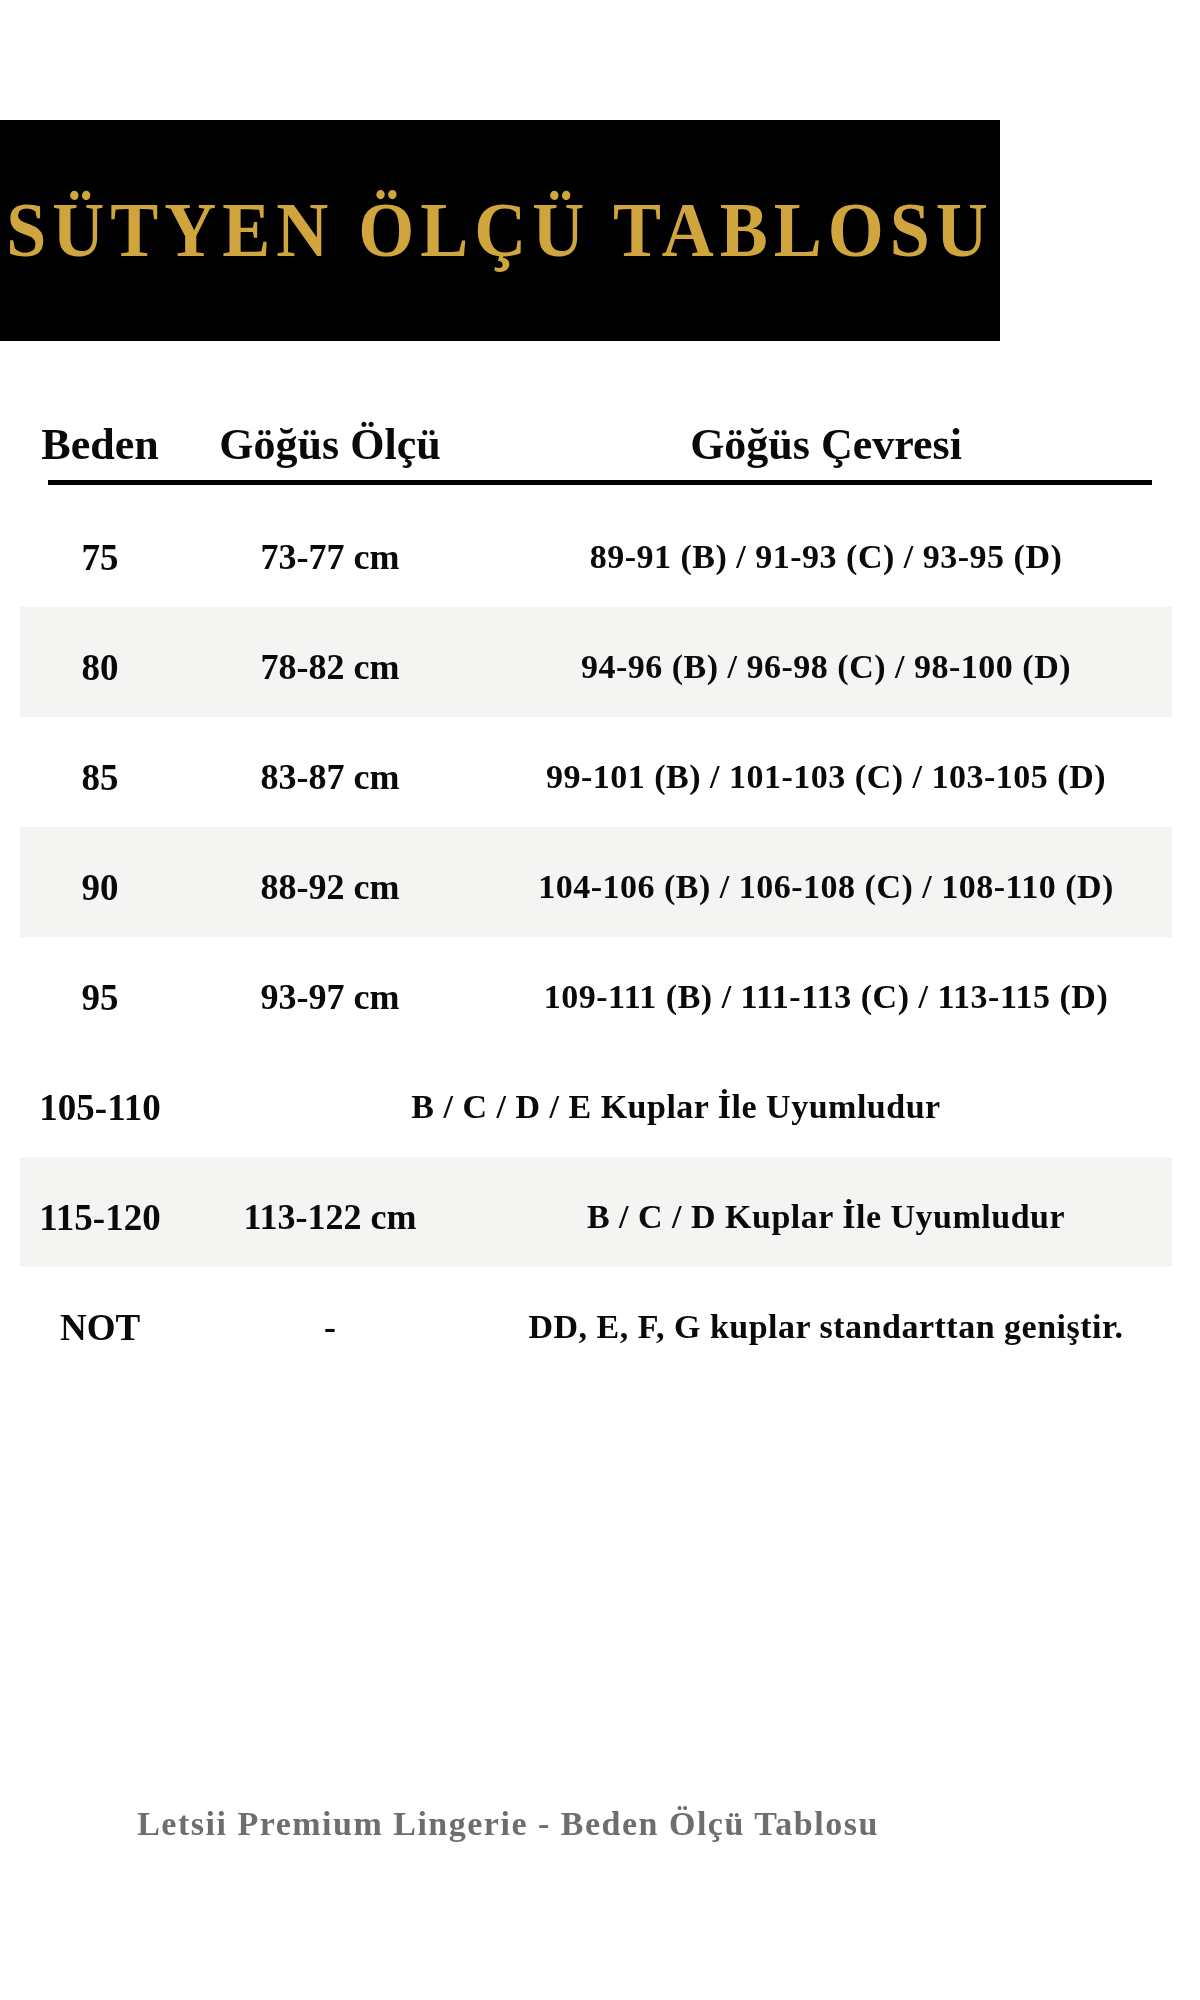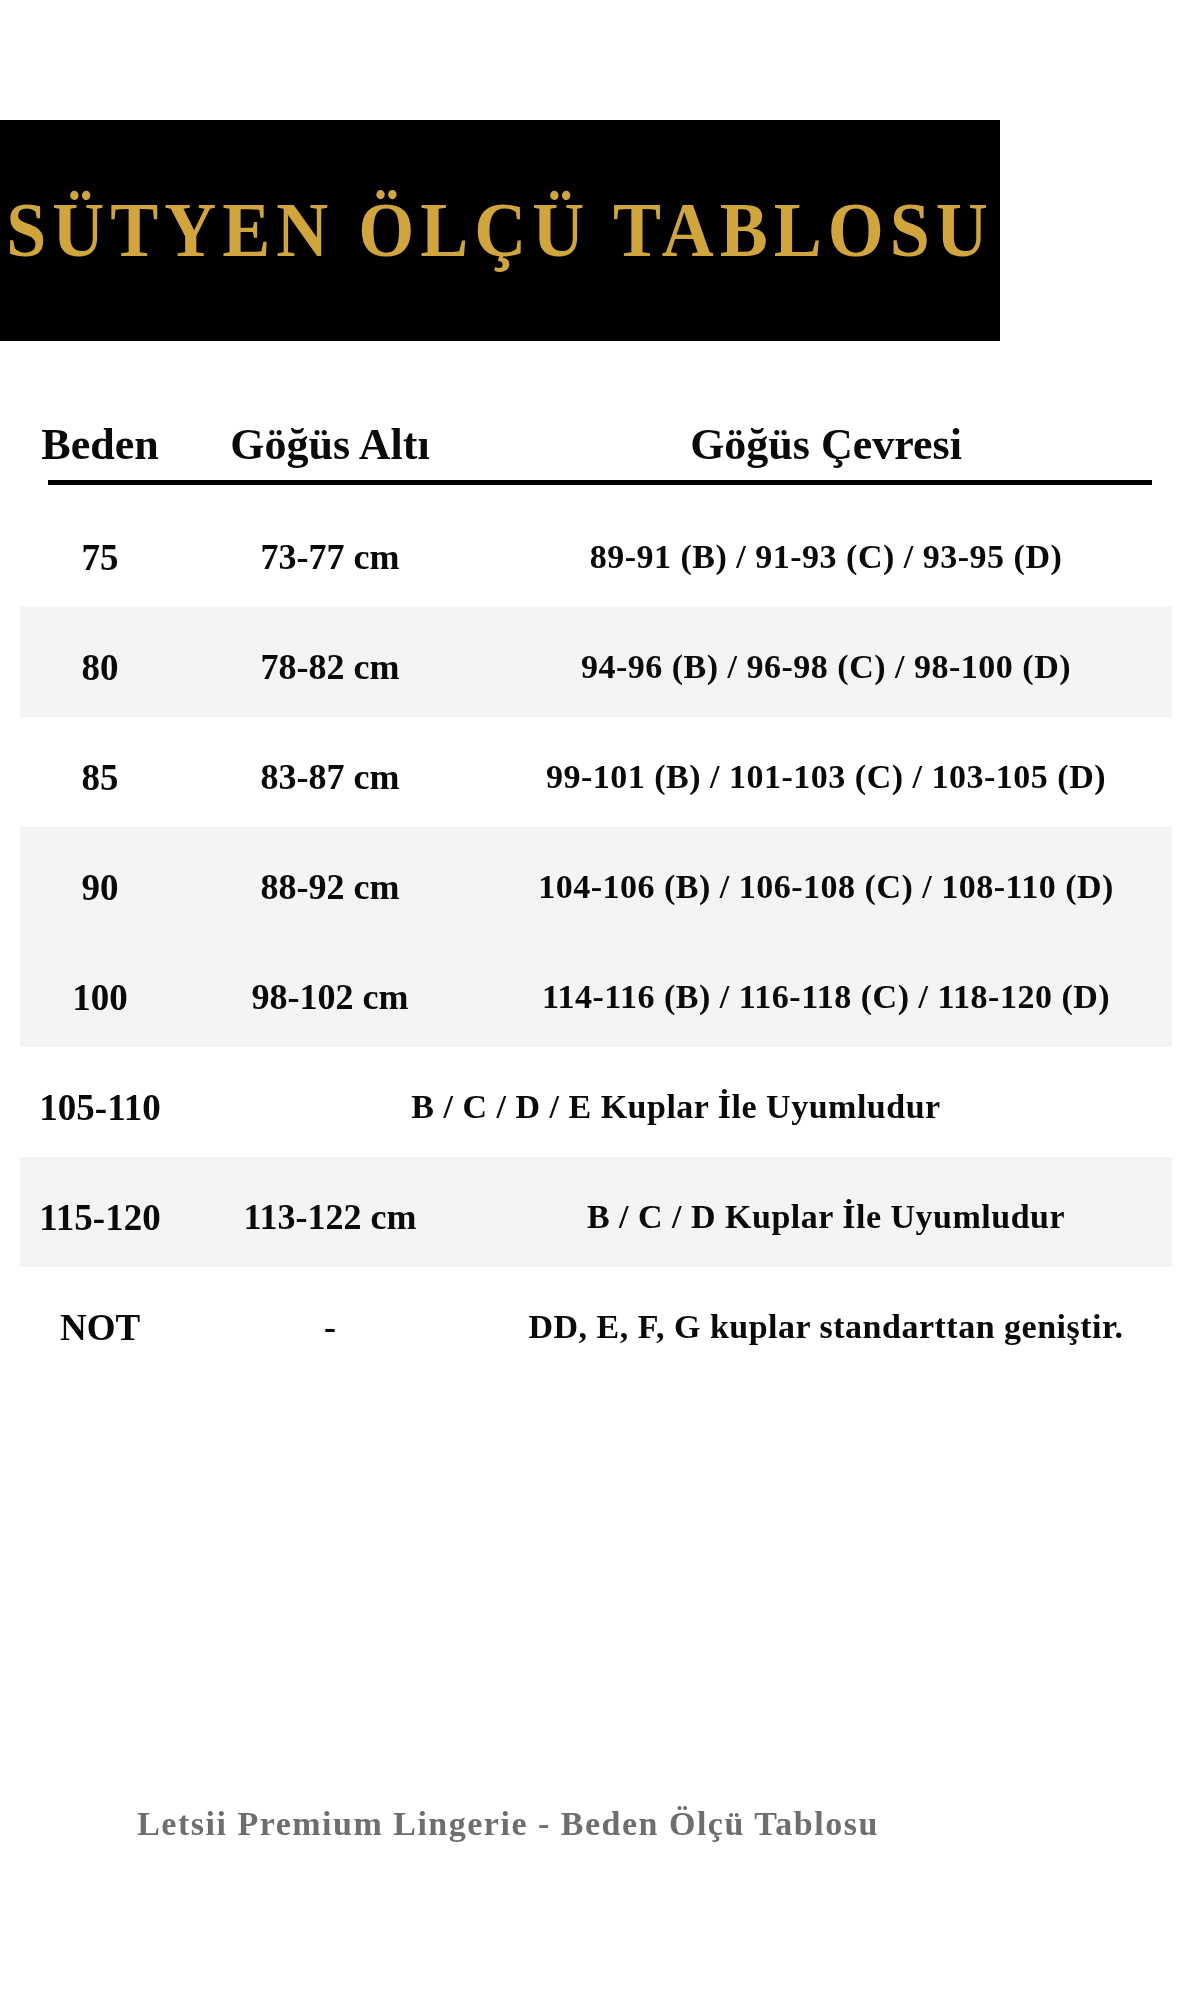--- a/index.html
+++ b/index.html
@@ -38,21 +38,21 @@
 </head>
 <body>
 
 <div class="banner">
   <span class="title">SÜTYEN ÖLÇÜ TABLOSU</span>
 </div>
 
 <div class="table-wrap">
   <div class="header-row">
     <div class="c1">Beden</div>
-    <div class="c2">Göğüs Altı</div>
+    <div class="c2">Göğüs Ölçü</div>
     <div class="c3">Göğüs Çevresi</div>
   </div>
   <div class="rule"></div>
   <div class="rows">
       <div class="row">
     <div class="c1">75</div>
     <div class="c2">73-77 cm</div>
     <div class="c3">89-91 (B)  /  91-93 (C)  /  93-95 (D)</div>
   </div>
       <div class="row stripe">
@@ -63,24 +63,24 @@
       <div class="row">
     <div class="c1">85</div>
     <div class="c2">83-87 cm</div>
     <div class="c3">99-101 (B) / 101-103 (C) / 103-105 (D)</div>
   </div>
       <div class="row stripe">
     <div class="c1">90</div>
     <div class="c2">88-92 cm</div>
     <div class="c3">104-106 (B) / 106-108 (C) / 108-110 (D)</div>
   </div>
-      <div class="row stripe">
-    <div class="c1">100</div>
-    <div class="c2">98-102 cm</div>
-    <div class="c3">114-116 (B) / 116-118 (C) / 118-120 (D)</div>
+      <div class="row">
+    <div class="c1">95</div>
+    <div class="c2">93-97 cm</div>
+    <div class="c3">109-111 (B) / 111-113 (C) / 113-115 (D)</div>
   </div>
       <div class="row">
     <div class="c1">105-110</div>
     <div class="c3">B / C / D / E  Kuplar İle Uyumludur</div>
   </div>
       <div class="row stripe">
     <div class="c1">115-120</div>
     <div class="c2">113-122 cm</div>
     <div class="c3">B / C / D  Kuplar İle Uyumludur</div>
   </div>

